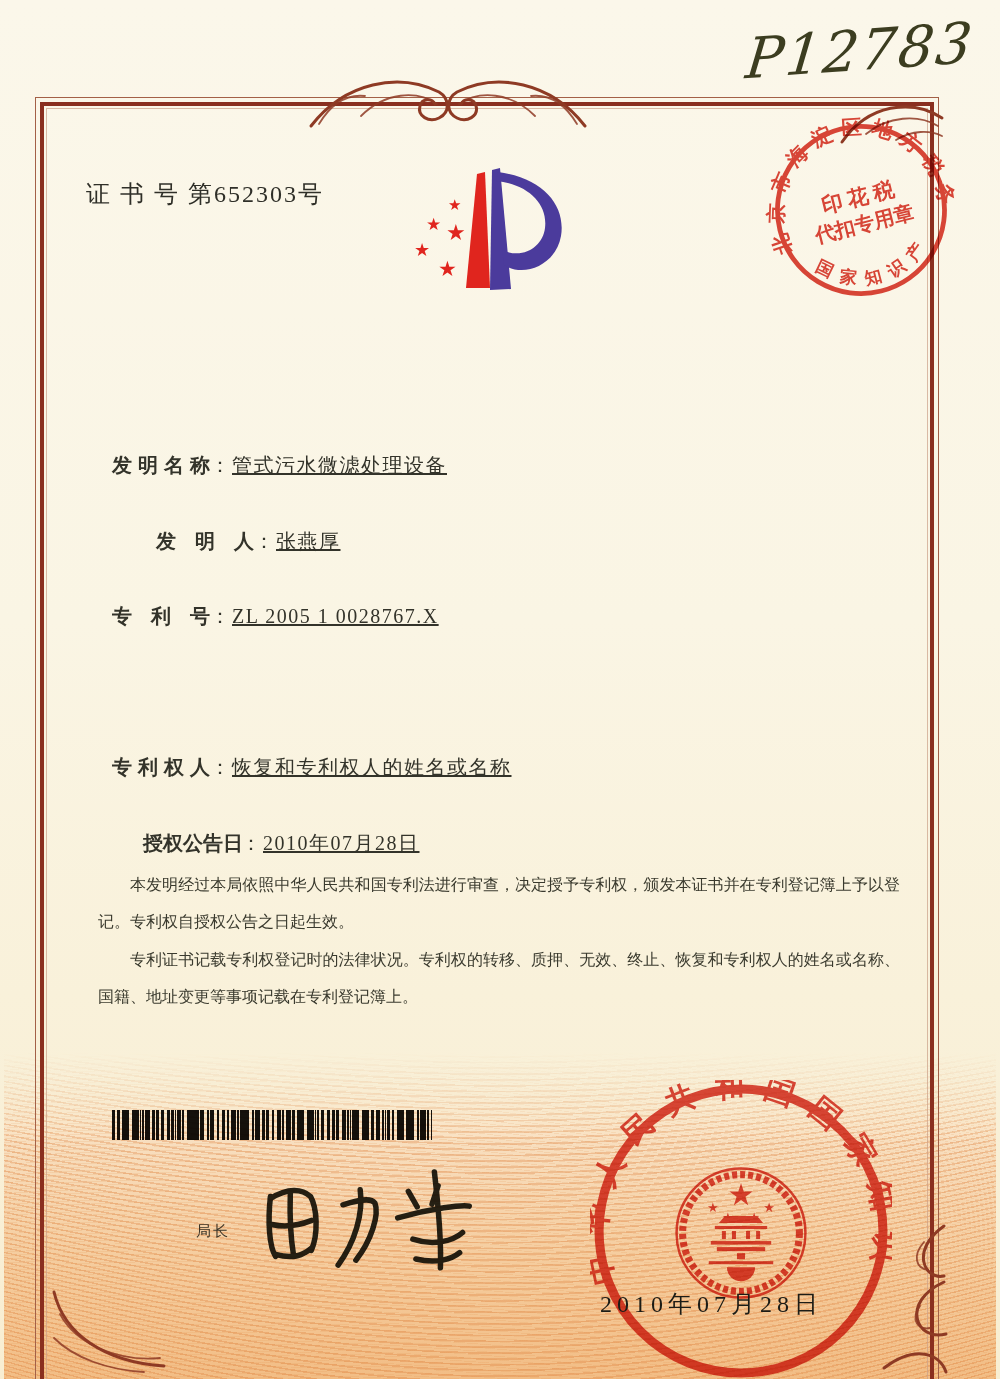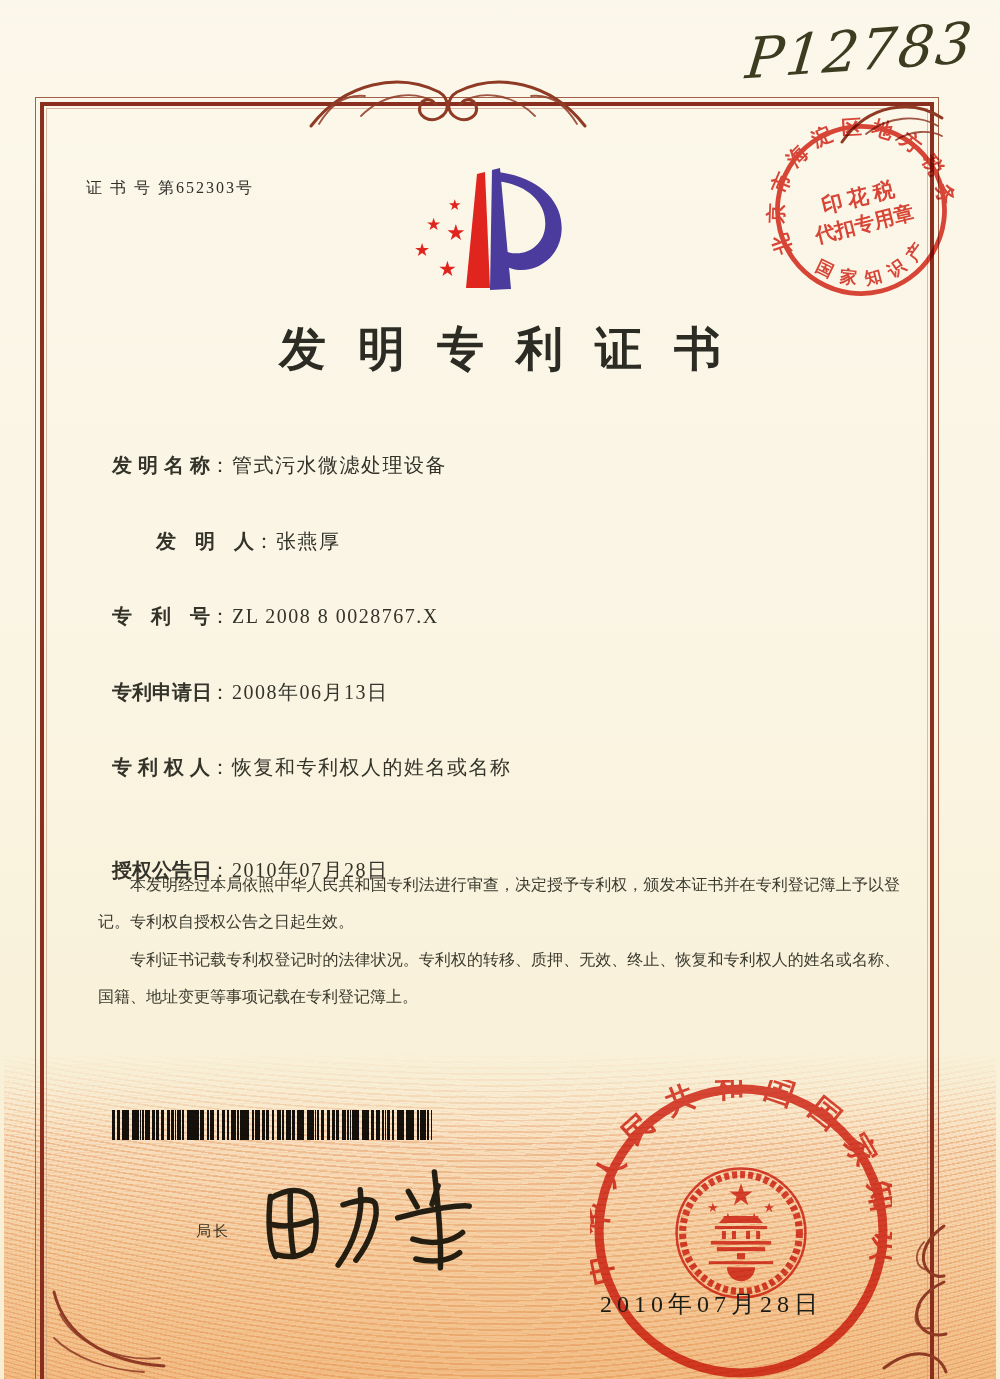--- a/index.html
+++ b/index.html
@@ -28,29 +28,29 @@
   .frame::after{content:'';position:absolute;inset:2px;border:1px solid #caa088;opacity:.7;}
   .orn{position:absolute;pointer-events:none;}
   .orn path{fill:none;stroke:#8e3a24;stroke-width:3;stroke-linecap:round;}
   .orn .thin{stroke-width:1.8;opacity:.85;}
   
   .hand-code{
     position:absolute;left:746px;top:18px;font-size:56px;font-style:italic;
     color:#3c3d20;transform:rotate(-4deg) skewX(-10deg);letter-spacing:2px;
     font-family:"DejaVu Serif","Liberation Serif",serif;font-weight:500;
   }
-  .cert-no{position:absolute;left:86px;top:178px;font-size:16px;letter-spacing:2px;color:#2f2f28;}
+  .cert-no{position:absolute;left:86px;top:178px;font-size:24px;letter-spacing:2px;color:#2f2f28;}
   .title{
     position:absolute;left:0;right:0;top:318px;text-align:center;
     font-size:47px;font-weight:700;letter-spacing:32px;padding-left:32px;color:#2c2c25;
   }
   .field-row{position:absolute;left:112px;font-size:20px;white-space:nowrap;color:#33332a;}
   .field-label{display:inline-block;width:98px;text-align:justify;text-align-last:justify;font-weight:bold;}
   .field-sep{display:inline-block;width:22px;}
-  .field-value{letter-spacing:1.5px;}
+  .field-value{letter-spacing:1.5px;text-decoration:underline;}
   .body-text{position:absolute;left:98px;top:866px;width:802px;font-size:16px;line-height:37px;
     text-align:justify;color:#3a3a2e;}
   .body-text p{margin:0 0 1px 0;text-indent:2em;}
   .barcode{
     position:absolute;left:112px;top:1110px;width:320px;height:30px;mix-blend-mode:multiply;
     background:
       repeating-linear-gradient(90deg,#15120e 0 2px,transparent 2px 5px),
       repeating-linear-gradient(90deg,#15120e 0 3px,transparent 3px 11px),
       repeating-linear-gradient(90deg,#15120e 0 1px,transparent 1px 7px),
       repeating-linear-gradient(90deg,transparent 0 13px,#15120e 13px 15px,transparent 15px 23px);
@@ -133,38 +133,34 @@
     <text class="seal-text" font-size="21" letter-spacing="9">
       <textPath href="#arcTopS" startOffset="4">北京市海淀区地方税务局</textPath>
     </text>
     <text class="seal-text" font-size="18" letter-spacing="10">
       <textPath href="#arcBotS" startOffset="8">国家知识产权局</textPath>
     </text>
     <text class="seal-text" x="100" y="94" font-size="22" text-anchor="middle">印 花 税</text>
     <text class="seal-text" x="100" y="122" font-size="21" text-anchor="middle">代扣专用章</text>
   </svg>
 
-  <div class="title">发明专利证书</div>
 
   <div class="field-row" style="top:452px;">
     <span class="field-label">发明名称</span><span class="field-sep">：</span><span class="field-value">管式污水微滤处理设备</span>
   </div>
   <div class="field-row" style="top:528px;margin-left:44px;">
     <span class="field-label">发明人</span><span class="field-sep">：</span><span class="field-value">张燕厚</span>
   </div>
   <div class="field-row" style="top:603px;">
-    <span class="field-label">专利号</span><span class="field-sep">：</span><span class="field-value">ZL 2008 8 0028767.X</span>
-  </div>
-  <div class="field-row" style="top:679px;">
-    <span class="field-label">专利申请日</span><span class="field-sep">：</span><span class="field-value">2008年06月13日</span>
+    <span class="field-label">专利号</span><span class="field-sep">：</span><span class="field-value">ZL 2005 1 0028767.X</span>
   </div>
   <div class="field-row" style="top:754px;">
     <span class="field-label">专利权人</span><span class="field-sep">：</span><span class="field-value">恢复和专利权人的姓名或名称</span>
   </div>
-  <div class="field-row" style="top:857px;">
+  <div class="field-row" style="top:830px;margin-left:31px;">
     <span class="field-label">授权公告日</span><span class="field-sep">：</span><span class="field-value">2010年07月28日</span>
   </div>
 
   <div class="body-text">
     <p>本发明经过本局依照中华人民共和国专利法进行审查，决定授予专利权，颁发本证书并在专利登记簿上予以登记。专利权自授权公告之日起生效。</p>
     <p>专利证书记载专利权登记时的法律状况。专利权的转移、质押、无效、终止、恢复和专利权人的姓名或名称、国籍、地址变更等事项记载在专利登记簿上。</p>
   </div>
 
   <div class="barcode"></div>
 

